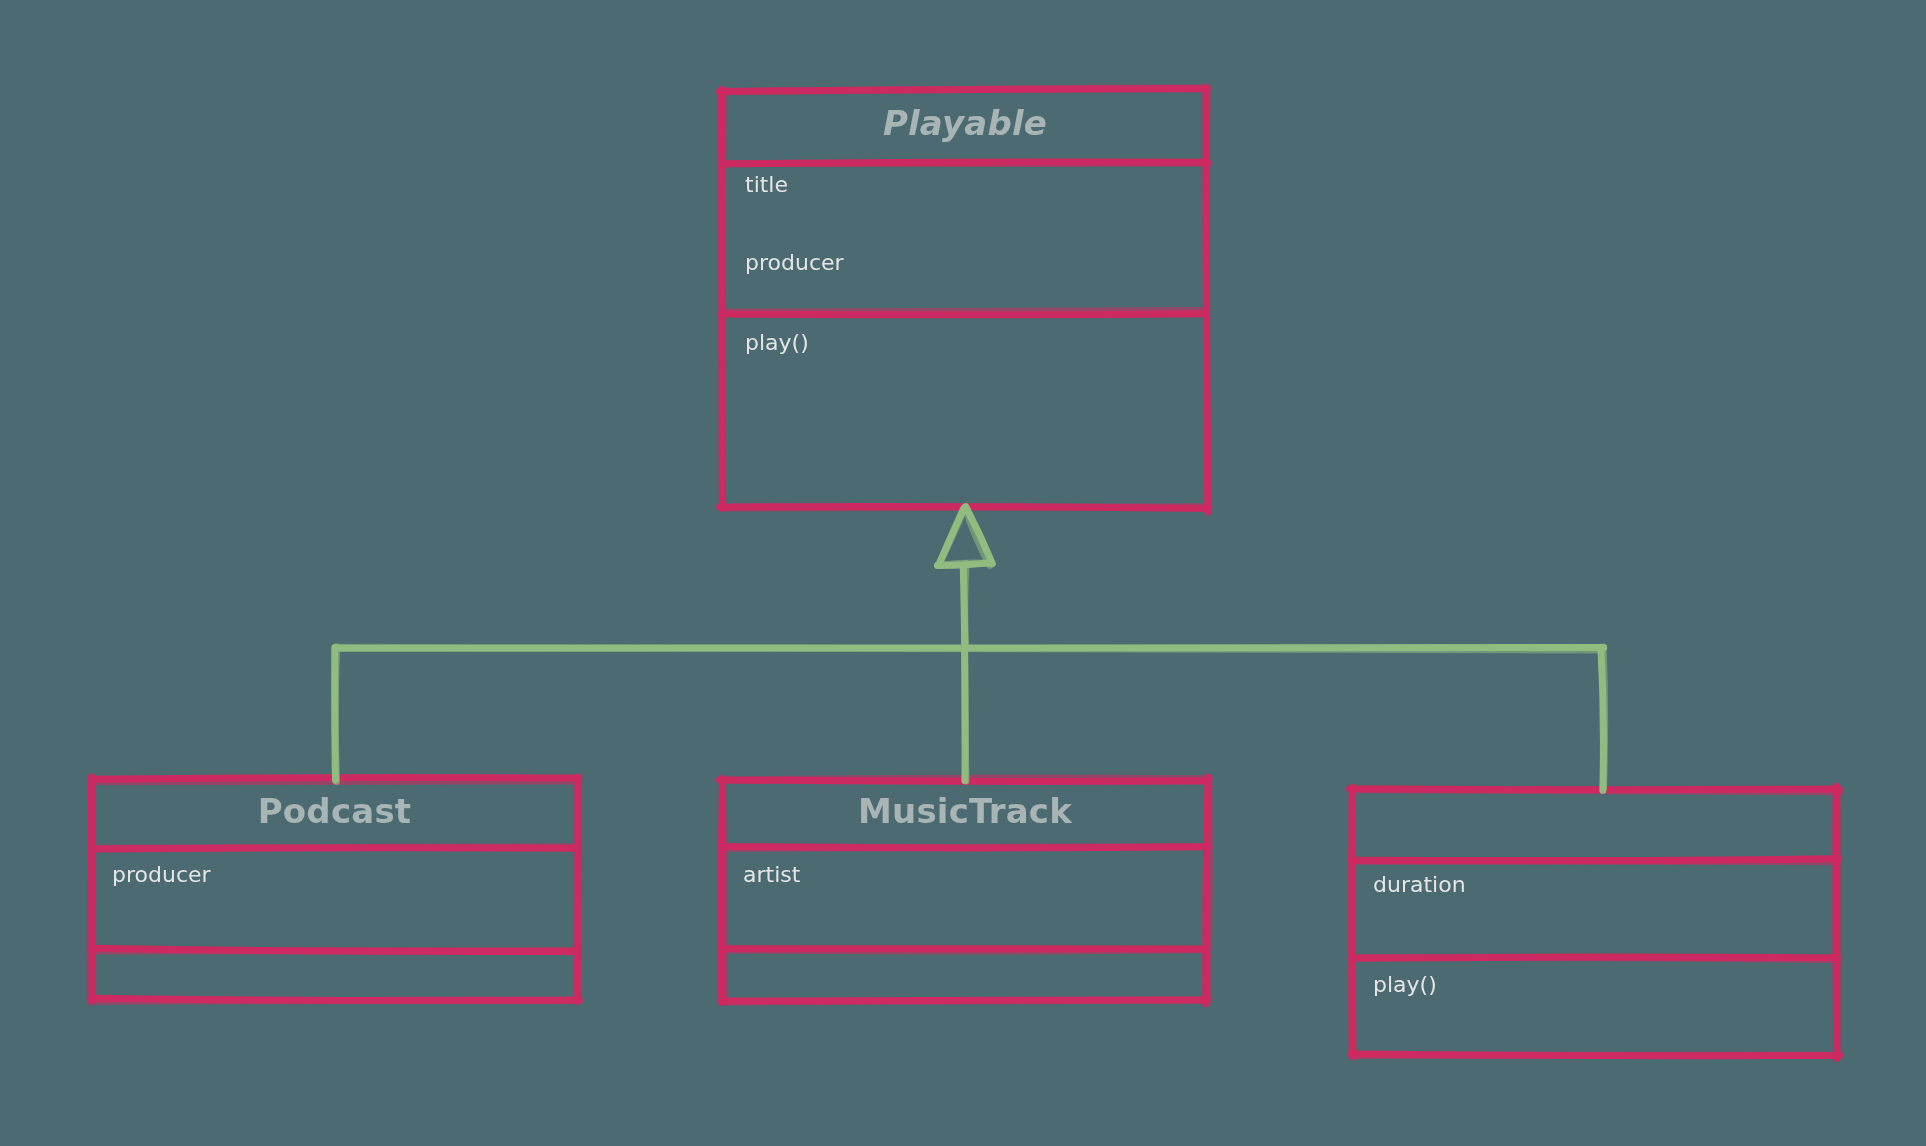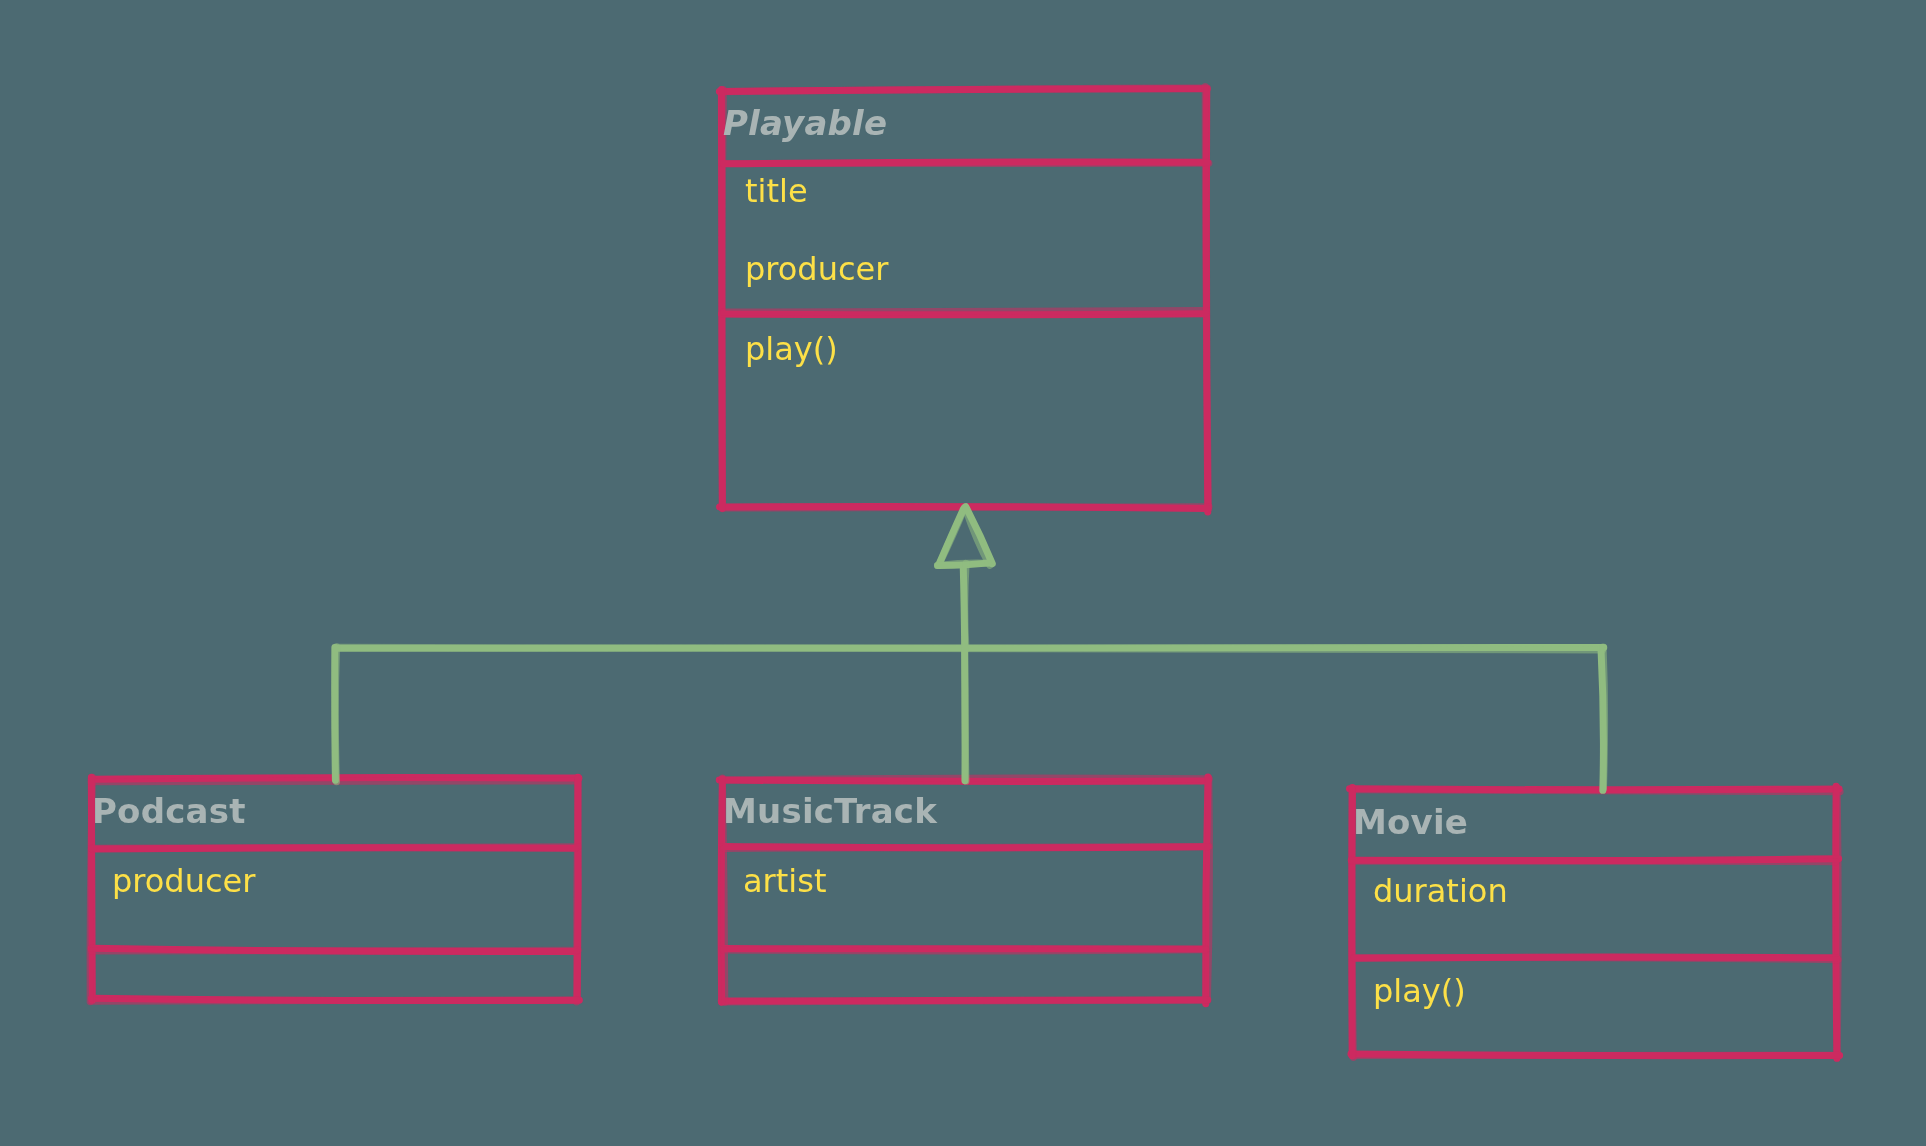--- a/index.html
+++ b/index.html
@@ -29,33 +29,34 @@
     pointer-events: none;
   }
   .uml-class {
     position: absolute;
     box-sizing: border-box;
   }
   .class-title {
     position: absolute;
     left: 0;
     width: 100%;
+    text-align: center;
     color: #a9b4b4;
     font-weight: bold;
     font-size: 34px;
     letter-spacing: 0.2px;
     white-space: nowrap;
   }
   .class-title.abstract {
     font-style: italic;
   }
   .member {
     position: absolute;
-    color: #fde047;
-    font-size: 32px;
+    color: #e5e5e5;
+    font-size: 22px;
     font-weight: normal;
     white-space: nowrap;
     text-align: left;
   }
 </style>
 </head>
 <body>
 
 <div id="canvas">
 
@@ -137,18 +138,17 @@
     <div class="class-title" style="top: 11px;">MusicTrack</div>
     <div class="member" id="musictrack-attr-0" style="left: 20px; top: 82px;">artist</div>
   </div>
 
   <div class="uml-class" id="cls-podcast" style="left: 92px; top: 780px; width: 485px; height: 220px;">
     <div class="class-title" style="top: 11px;">Podcast</div>
     <div class="member" id="podcast-attr-0" style="left: 20px; top: 82px;">producer</div>
   </div>
 
   <div class="uml-class" id="cls-movie" style="left: 1353px; top: 790px; width: 484px; height: 265px;">
-    <div class="class-title" style="top: 12px;">Movie</div>
     <div class="member" id="movie-attr-0" style="left: 20px; top: 82px;">duration</div>
     <div class="member" id="movie-meth-0" style="left: 20px; top: 182px;">play()</div>
   </div>
 
 </div>
 
 </body></html>

